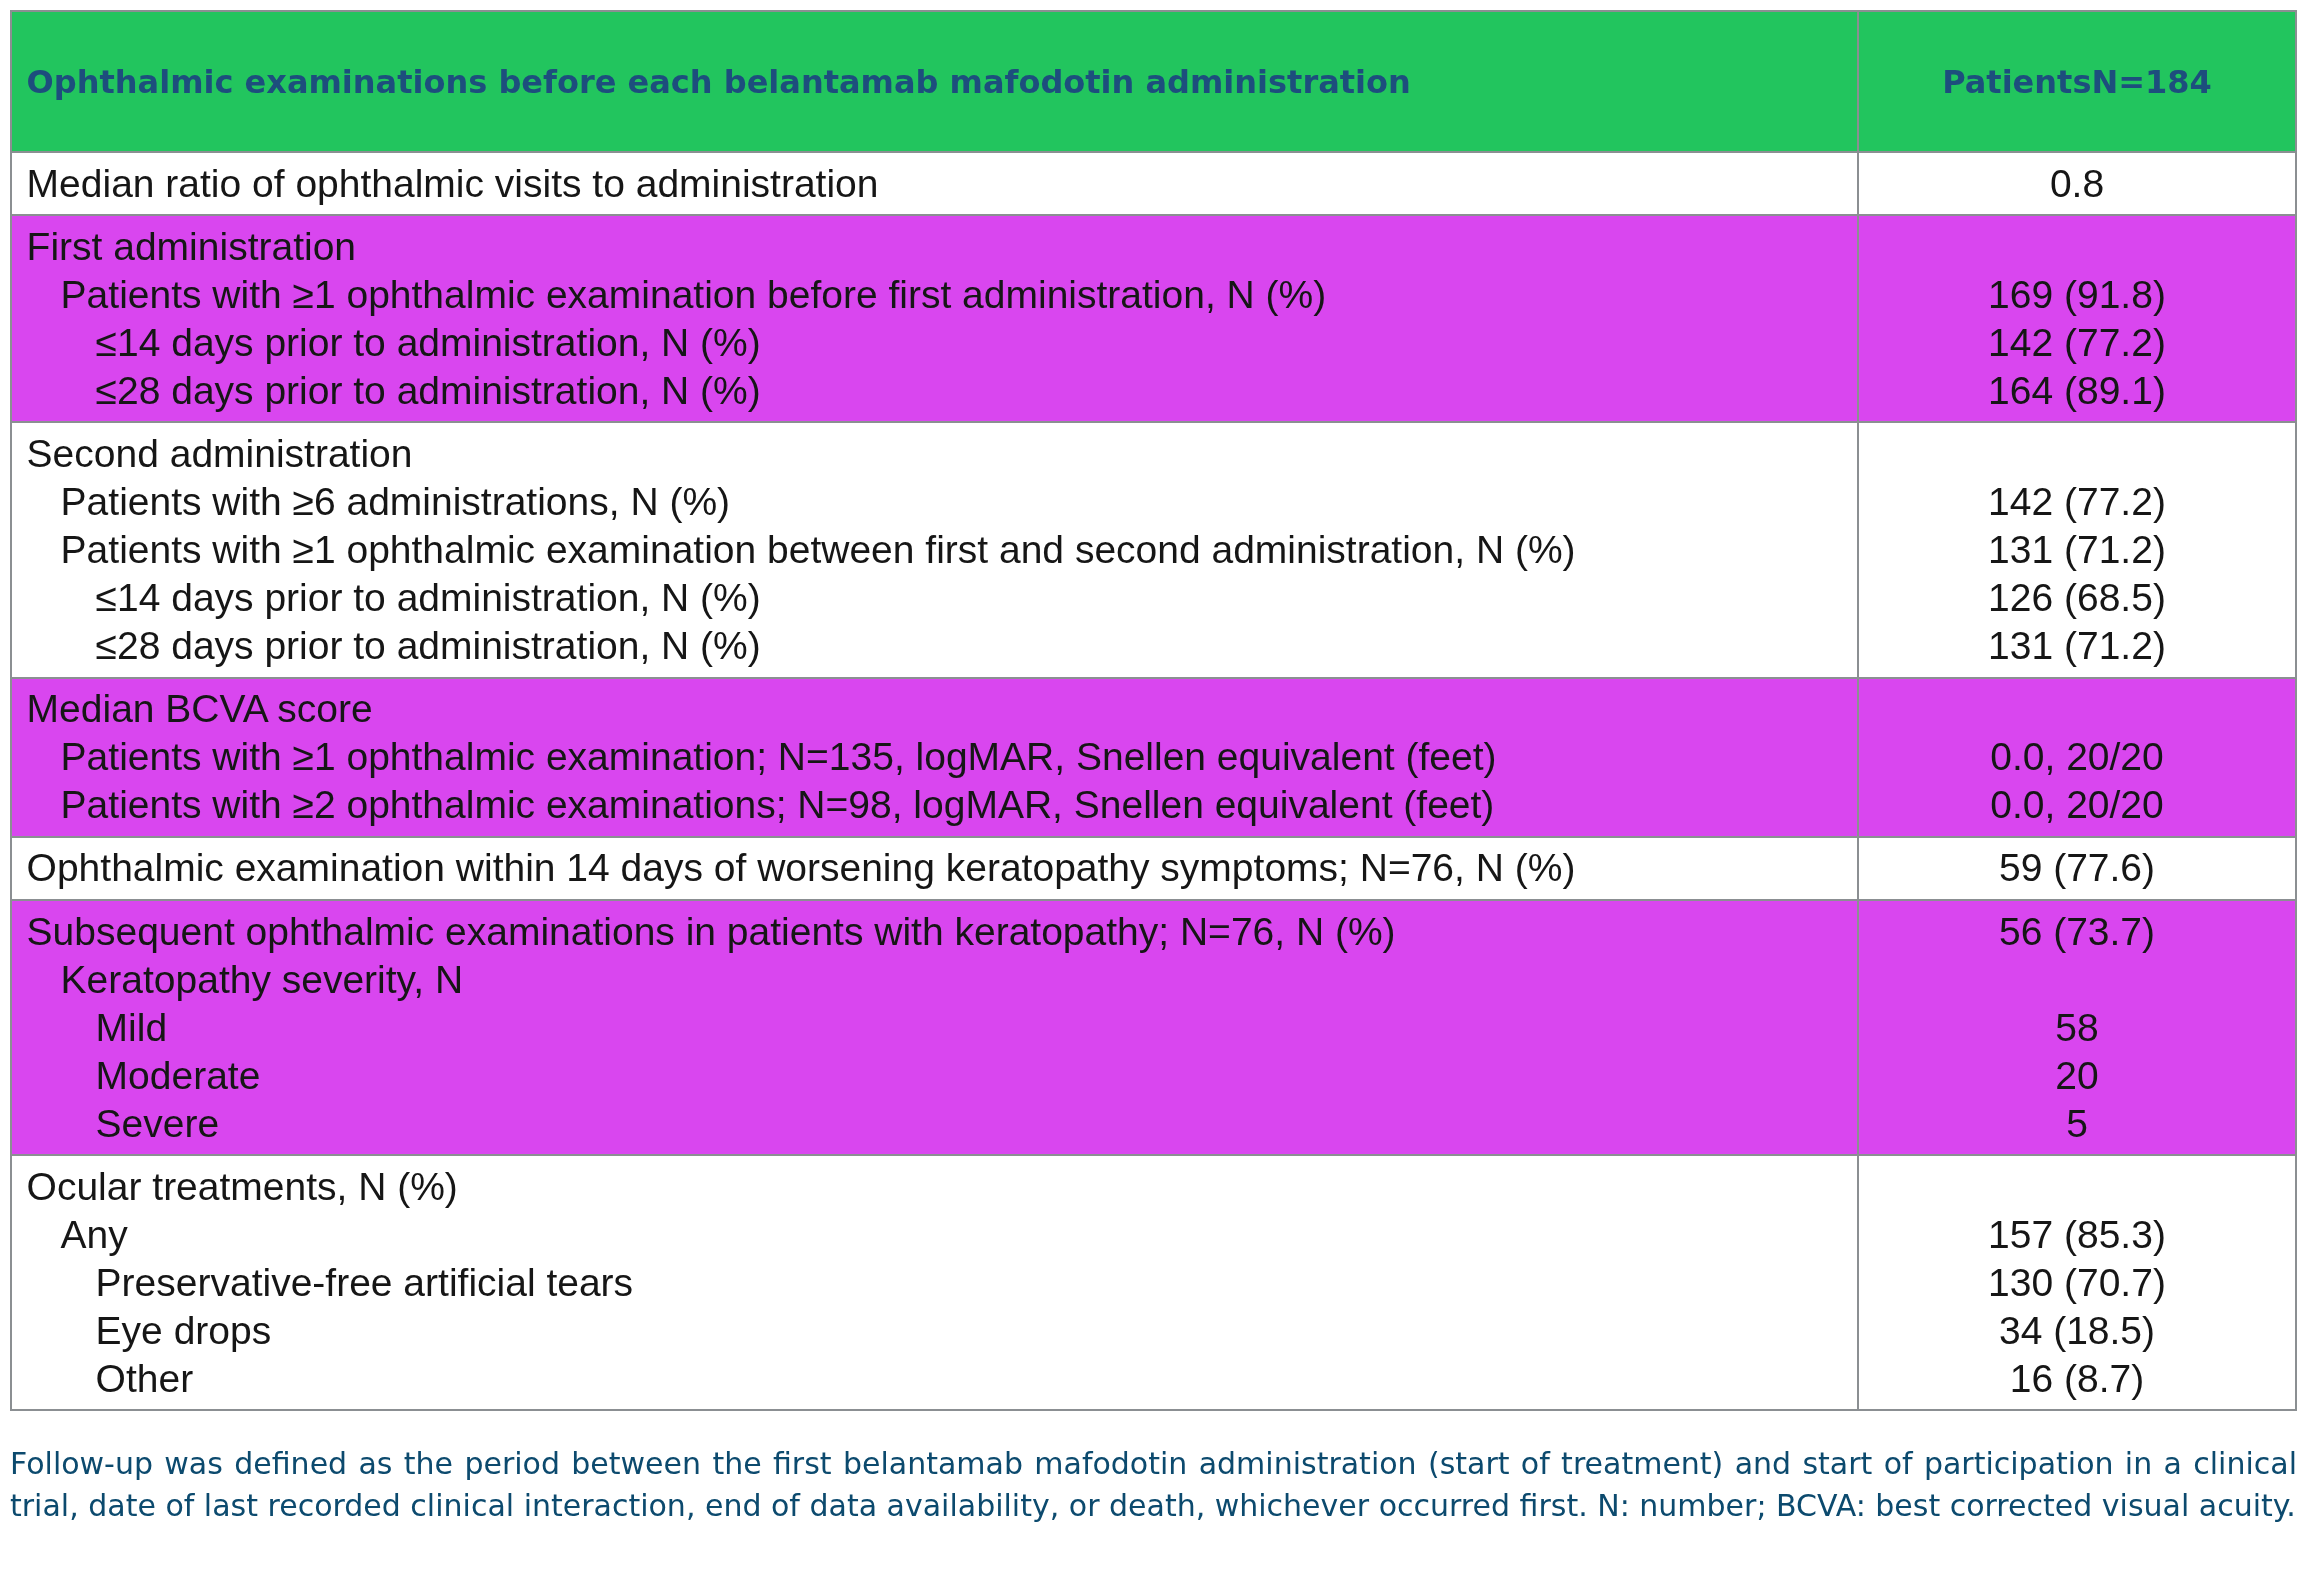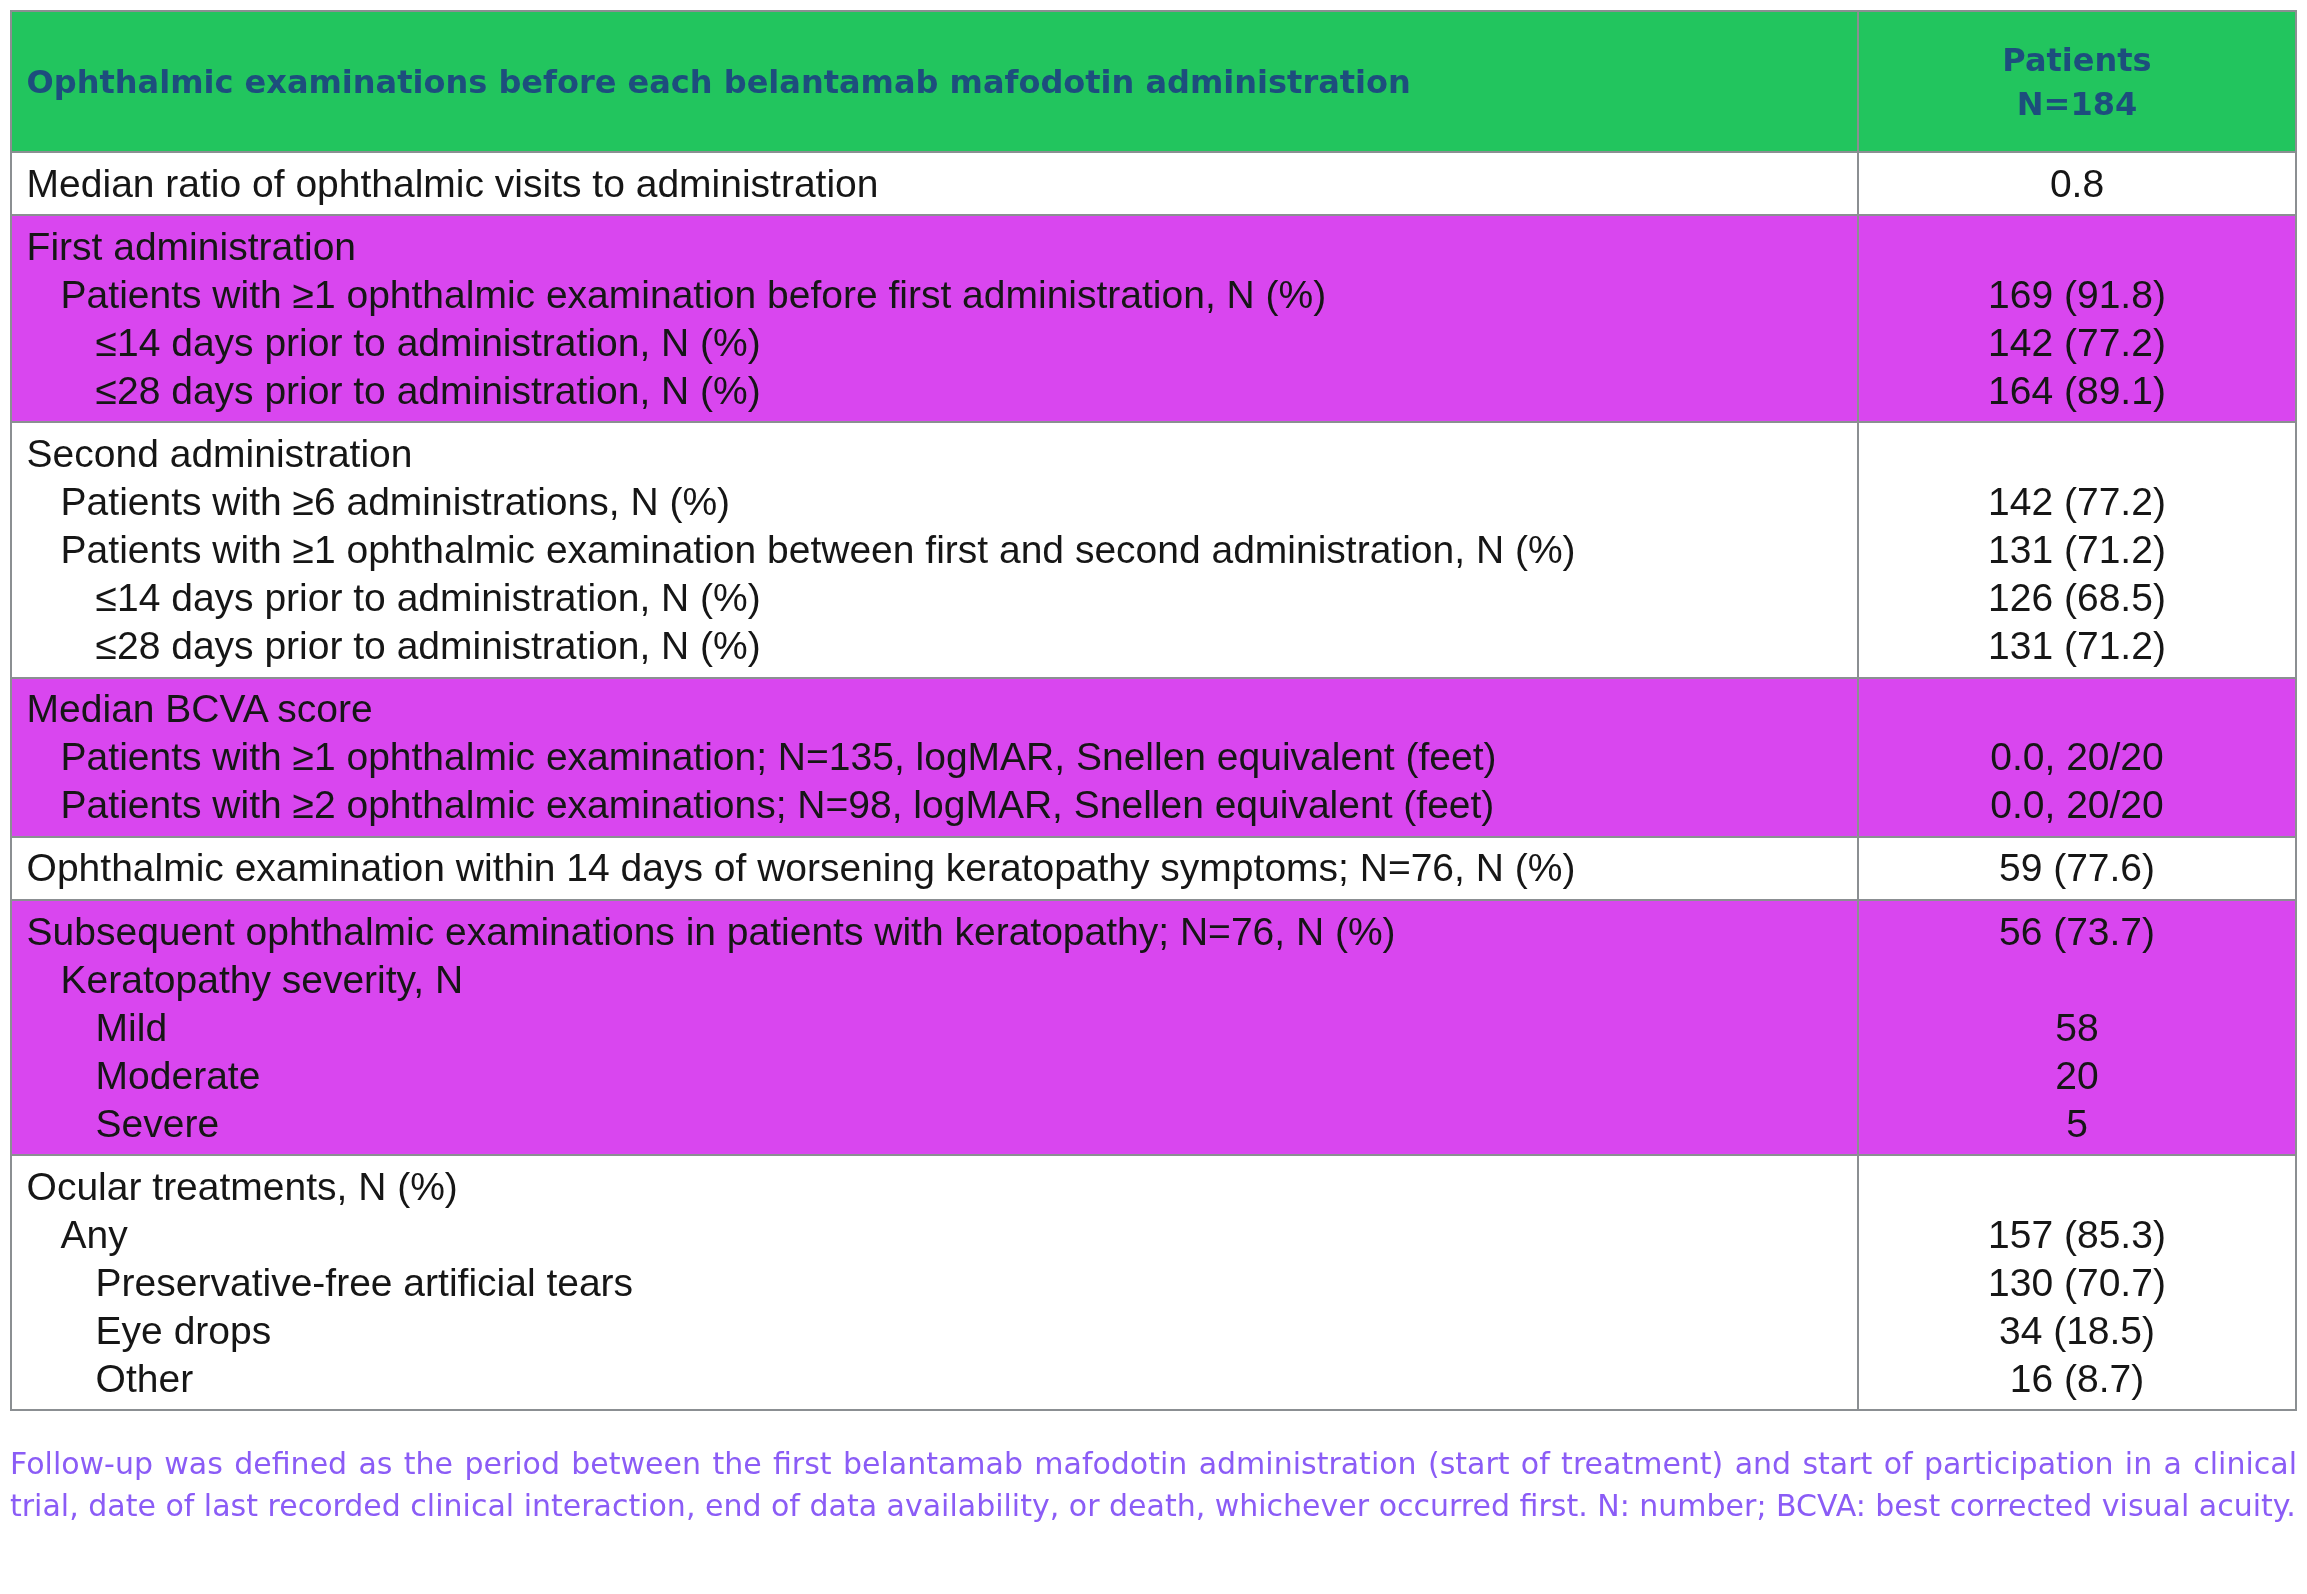--- a/index.html
+++ b/index.html
@@ -31,21 +31,21 @@
   }
   .theader .hleft {
     display: flex;
     align-items: center;
     padding-left: 14.6px;
     padding-right: 13.3px;
   }
   .theader .hright {
     border-left: 2px solid #8b8f92;
     display: flex;
-    flex-direction: column;
+    flex-direction: row;
     align-items: center;
     justify-content: center;
     text-align: right;
   }
   .htitle, .hpatients {
     font-family: "DejaVu Sans", sans-serif;
     font-weight: bold;
     color: #1d4e7d;
     font-size: 32px;
     line-height: 44px;
@@ -76,21 +76,21 @@
   }
   .indent-0 { padding-left: 0; }
   .indent-1 { padding-left: 34px; }
   .indent-2 { padding-left: 69px; }
   .footnote {
     margin-top: 32px;
     width: 2287px;
     font-family: "DejaVu Sans", sans-serif;
     font-size: 30px;
     line-height: 42px;
-    color: #8b5cf6;
+    color: #0c4a6e;
     text-align: justify;
   }
 </style>
 </head>
 <body>
 
 <div class="page">
 
   <div class="table">
 

